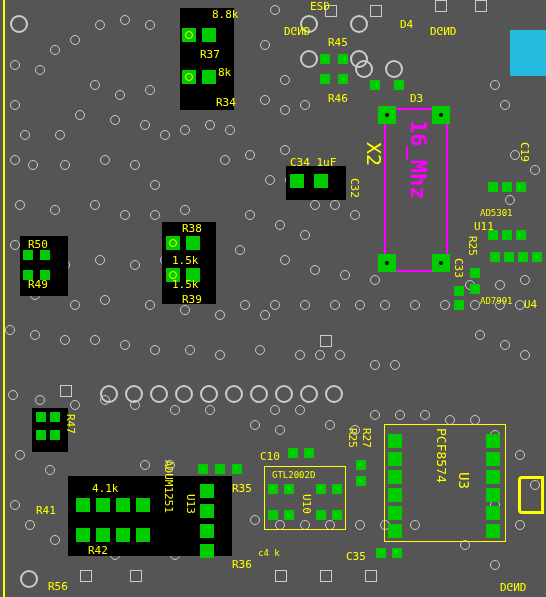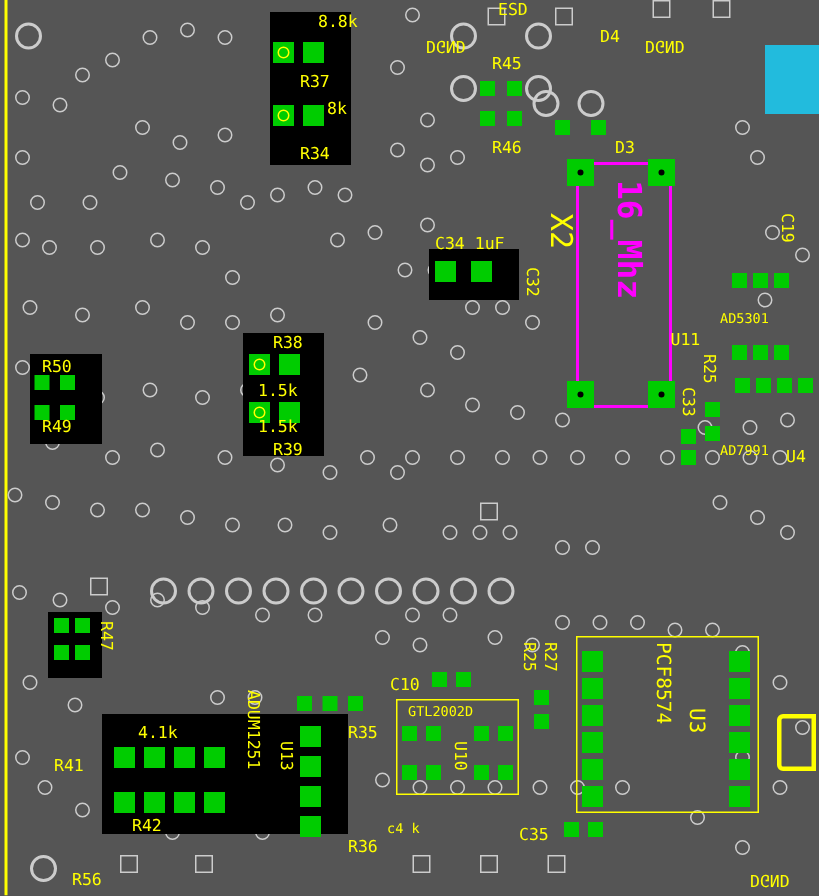--- a/index.html
+++ b/index.html
@@ -225,21 +225,21 @@
     </div>
   <div class="pad" style="left:22px;top:20px"></div>
   <div class="pad" style="left:2px;top:62px">
       <div class="mark"></div>
     </div>
   <div class="pad" style="left:22px;top:62px"></div>
 </div>
 <div class="txt" style="left:212px;top:8px">8.8k</div>
 <div class="txt" style="left:200px;top:48px">R37</div>
 <div class="txt" style="left:218px;top:66px">8k</div>
-<div class="txt" style="left:200px;top:96px">R34</div>
+<div class="txt" style="left:216px;top:96px">R34</div>
 
 <div class="comp" style="left:162px;top:222px;width:50px;height:78px">
   <div class="pad" style="left:4px;top:14px">
       <div class="mark"></div>
     </div>
   <div class="pad" style="left:24px;top:14px"></div>
   <div class="pad" style="left:4px;top:46px">
       <div class="mark"></div>
     </div>
   <div class="pad" style="left:24px;top:46px"></div>
@@ -278,21 +278,21 @@
 
 <div class="txt txt-v" style="left:466px;top:236px">R25</div>
 <div class="pad pad-sm" style="left:470px;top:268px"></div>
 <div class="pad pad-sm" style="left:470px;top:284px"></div>
 
 <div class="txt" style="left:400px;top:18px">D4</div>
 <div class="txt" style="left:410px;top:92px">D3</div>
 <div class="pad pad-sm" style="left:370px;top:80px"></div>
 <div class="pad pad-sm" style="left:394px;top:80px"></div>
 
-<div class="txt" style="left:332px;top:0px">ESD</div>
+<div class="txt" style="left:310px;top:0px">ESD</div>
 <div class="txt" style="left:284px;top:24px;transform:scaleY(-1)">DGND</div>
 <div class="txt" style="left:430px;top:24px;transform:scaleY(-1)">DGND</div>
 <div class="txt" style="left:500px;top:580px;transform:scaleY(-1)">DGND</div>
 
 <div class="comp" style="left:32px;top:408px;width:32px;height:40px">
   <div class="pad pad-sm" style="left:4px;top:4px"></div>
   <div class="pad pad-sm" style="left:18px;top:4px"></div>
   <div class="pad pad-sm" style="left:4px;top:22px"></div>
   <div class="pad pad-sm" style="left:18px;top:22px"></div>
 </div>
@@ -362,21 +362,21 @@
 <div class="pad" style="left:388px;top:524px"></div>
 <div class="pad" style="left:486px;top:434px"></div>
 <div class="pad" style="left:486px;top:452px"></div>
 <div class="pad" style="left:486px;top:470px"></div>
 <div class="pad" style="left:486px;top:488px"></div>
 <div class="pad" style="left:486px;top:506px"></div>
 <div class="pad" style="left:486px;top:524px"></div>
 
 <div class="box-y" style="right:2px;top:476px;width:20px;height:32px;border-width:3px;border-radius:4px 0 0 4px"></div>
 
-<div class="txt" style="left:447px;top:220px">U11</div>
+<div class="txt" style="left:474px;top:220px">U11</div>
 <div class="txt" style="left:480px;top:208px;font-size:9px">AD5301</div>
 <div class="pad pad-sm" style="left:488px;top:182px"></div>
 <div class="pad pad-sm" style="left:502px;top:182px"></div>
 <div class="pad pad-sm" style="left:516px;top:182px"></div>
 <div class="pad pad-sm" style="left:488px;top:230px"></div>
 <div class="pad pad-sm" style="left:502px;top:230px"></div>
 <div class="pad pad-sm" style="left:516px;top:230px"></div>
 
 <div class="txt" style="left:524px;top:298px">U4</div>
 <div class="txt" style="left:480px;top:296px;font-size:9px">AD7991</div>

